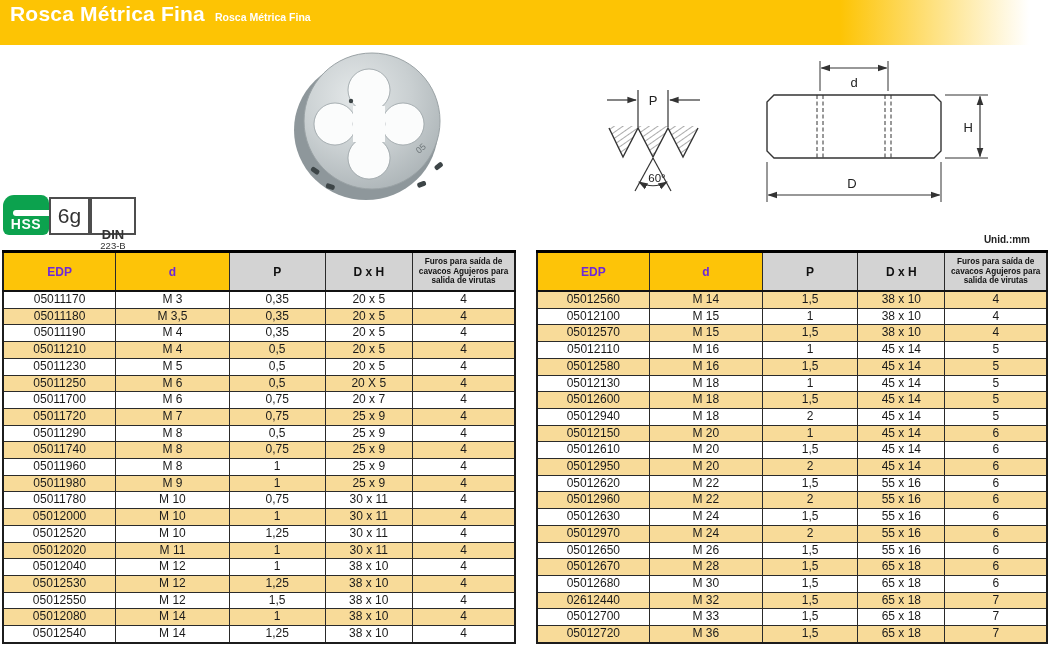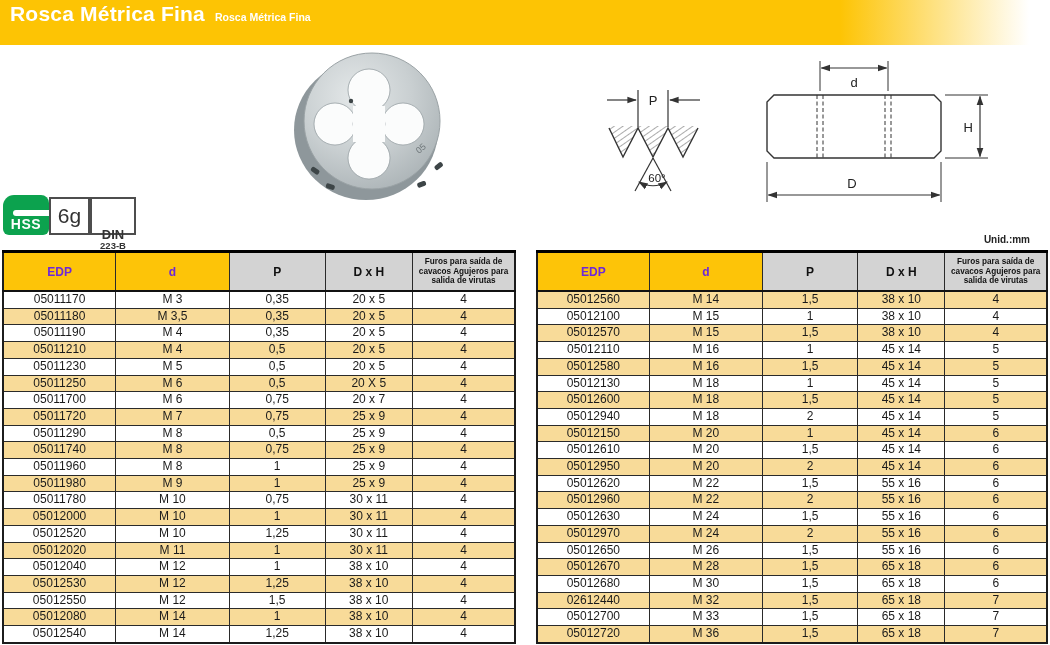--- a/index.html
+++ b/index.html
@@ -23,21 +23,21 @@
   .hss{position:relative;width:46px;height:40px;}
   .hss-bg{position:absolute;inset:0;background:#0CA24E;border-radius:11px 8px 6px 6px;}
   .hss-slit{position:absolute;left:10px;right:0;top:15px;height:6px;background:#fff;border-radius:3px 0 0 3px;}
   .hss-label{position:absolute;left:0;right:0;bottom:3px;text-align:center;color:#fff;
              font-weight:bold;font-size:14px;letter-spacing:.5px;}
   .badge-box{box-sizing:border-box;height:38px;border:2.5px solid #4d4d4d;border-radius:0;background:#fff;
              display:flex;flex-direction:column;align-items:center;justify-content:center;color:#333;}
   .badge-6g{width:41px;font-size:21px;}
   .badge-din{width:46px;line-height:1.02;}
   .badge-din .l1{font-size:13px;font-weight:bold;margin-top:47px;}
-  .badge-din .l2{font-size:9.5px;font-weight:bold;}
+  .badge-din .l2{font-size:9.5px;font-weight:normal;}
 
   
   .units{position:absolute;right:20px;top:234px;font-size:10px;font-weight:bold;color:#222;}
 
   
   .tbl{position:absolute;top:250px;border-collapse:collapse;table-layout:fixed;
        border:2px solid #1c1c1c;border-top:3px solid #000;}
   .tbl-left{left:2px;width:514px;}
   .tbl-right{left:536px;width:512px;}
   .tbl th,.tbl td{border:1px solid #2a2a2a;text-align:center;vertical-align:middle;overflow:hidden;padding:0;}

